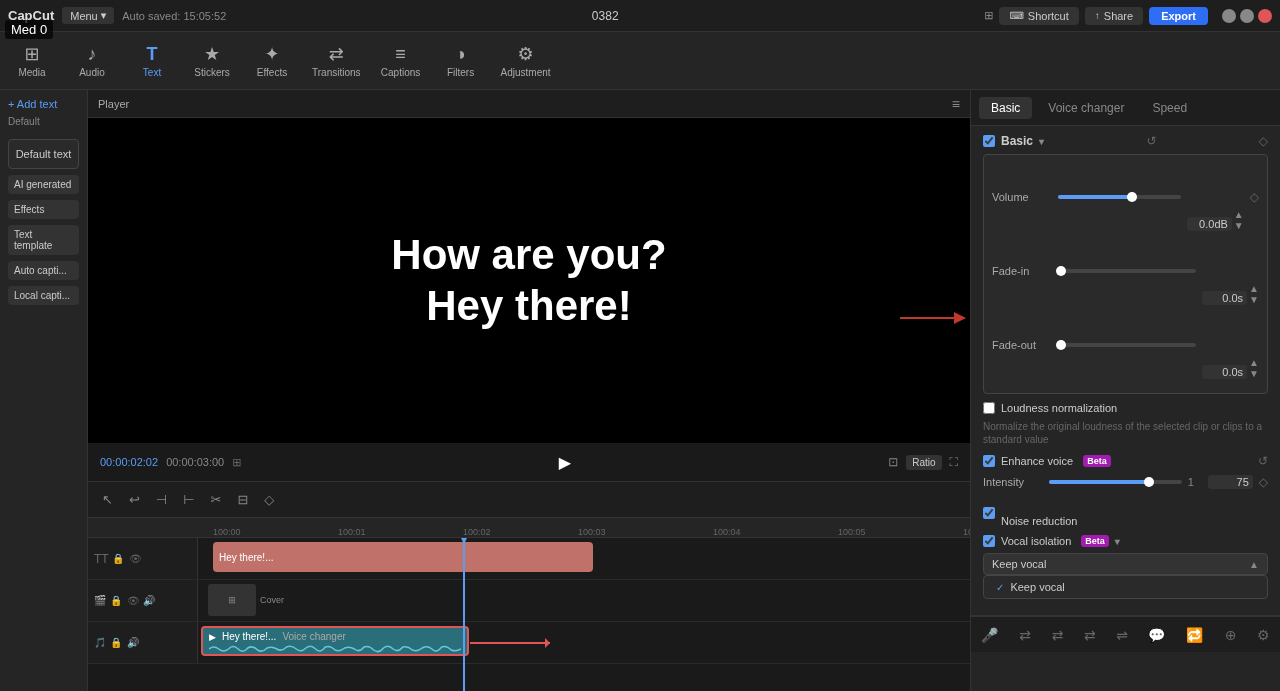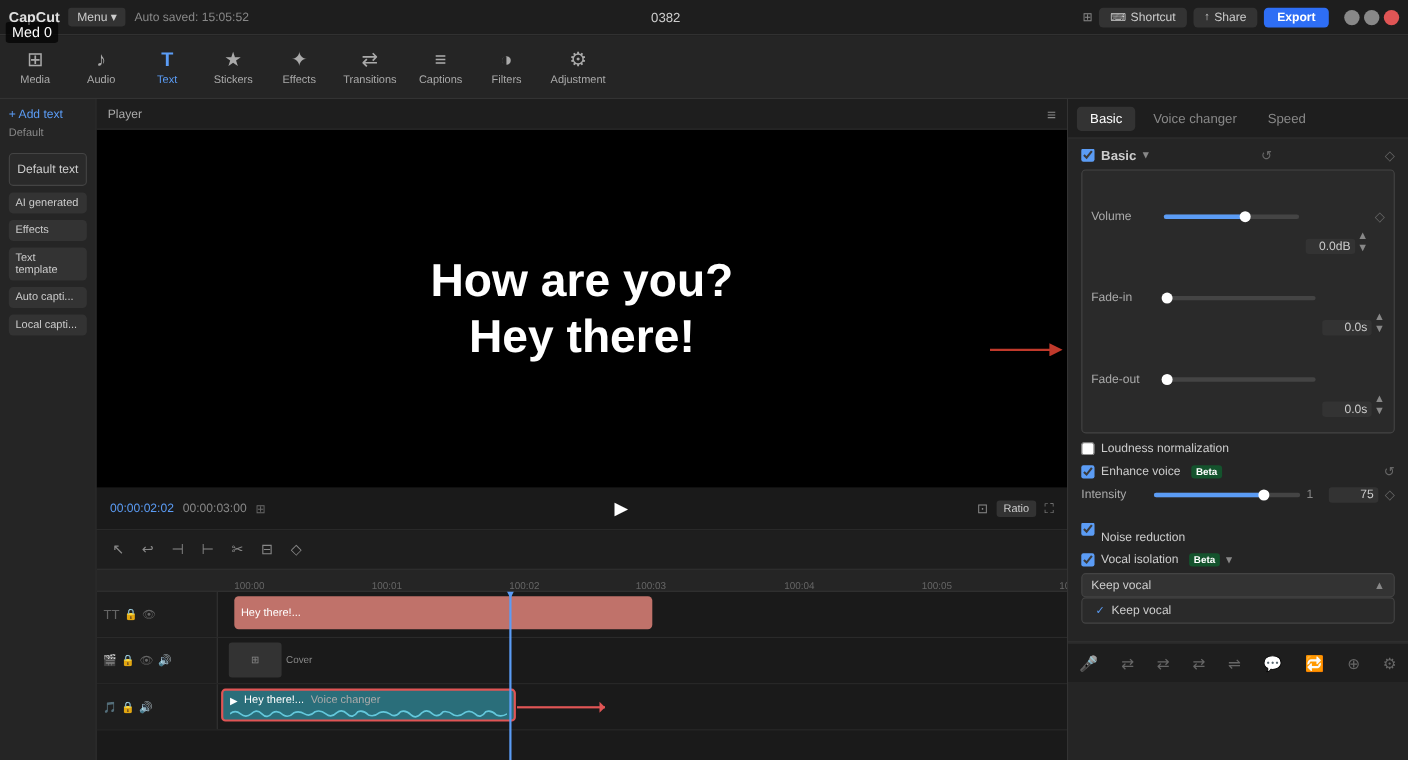--- a/index.html
+++ b/index.html
@@ -88,21 +88,21 @@
     .param-value { color: #ccc; font-size: 11px; min-width: 45px; text-align: right; background: #333; padding: 1px 4px; border-radius: 3px; }
     .param-stepper { display: flex; align-items: flex-end; gap: 2px; margin-top: 46px; }
     .stepper-btn { background: none; border: none; color: #888; cursor: pointer; font-size: 10px; }
     .slider-container { flex: 1; position: relative; height: 16px; display: flex; align-items: center; }
     .slider-track { width: 100%; height: 4px; background: #444; border-radius: 2px; position: relative; }
     .slider-fill { position: absolute; left: 0; height: 100%; background: #5b9cf5; border-radius: 2px; }
     .slider-thumb { position: absolute; top: 50%; transform: translate(-50%, -50%); width: 10px; height: 10px; border-radius: 50%; background: #fff; cursor: pointer; }
     .basic-volume-section { background: #2a2a2a; border: 1px solid #444; border-radius: 4px; padding: 8px; margin-bottom: 8px; }
     .loudness-section { margin-bottom: 6px; }
     .loudness-desc { font-size: 10px; color: #666; margin-top: 2px; line-height: 1.3; }
-    .enhance-badge { background: #14532d; color: #fff; font-size: 9px; padding: 1px 4px; border-radius: 3px; margin-left: 4px; }
+    .enhance-badge { background: #a21caf; color: #fff; font-size: 9px; padding: 1px 4px; border-radius: 3px; margin-left: 4px; }
     .intensity-row { display: flex; align-items: center; gap: 6px; margin-top: 4px; }
     .vocal-dropdown { background: #333; border: 1px solid #444; border-radius: 4px; padding: 4px 8px; display: flex; align-items: center; justify-content: space-between; cursor: pointer; }
     .vocal-options { background: #2a2a2a; border: 1px solid #444; border-radius: 4px; overflow: hidden; }
     .vocal-option { padding: 5px 12px; cursor: pointer; color: #ccc; font-size: 11px; display: flex; align-items: center; gap: 6px; }
     .check-icon { color: #5b9cf5; font-size: 10px; }
     .panel-bottom { height: 36px; background: #1e1e1e; border-top: 1px solid #333; display: flex; align-items: center; justify-content: space-around; flex-shrink: 0; }
     .panel-bottom-btn { background: none; border: none; color: #666; cursor: pointer; font-size: 14px; }
 
     
     .med-overlay { position: absolute; top: 20px; left: 5px; background: rgba(0,0,0,0.7); color: #fff; font-size: 13px; padding: 2px 6px; border-radius: 3px; z-index: 100; }
@@ -411,20 +411,21 @@
             </div>
           </div>
         </div>
       </div>
 
       <div class="loudness-section">
         <div class="section-title">
           <input type="checkbox" class="section-checkbox" style="">
           <span style="font-size:11px;color:#ccc;font-weight:400;">Loudness normalization</span>
         </div>
+        <div class="loudness-desc">Normalize the original loudness of the selected clip or clips to a standard value</div>
       </div>
 
       <div style="margin-top:8px;margin-bottom:8px;">
         <div class="section-title">
           <input type="checkbox" class="section-checkbox" checked="" style="">
           <span style="font-size:11px;color:#ccc;font-weight:400;">Enhance voice</span>
           <span class="enhance-badge">Beta</span>
           <button class="reset-btn" style="margin-left:auto;">↺</button>
         </div>
         <div class="intensity-row">

